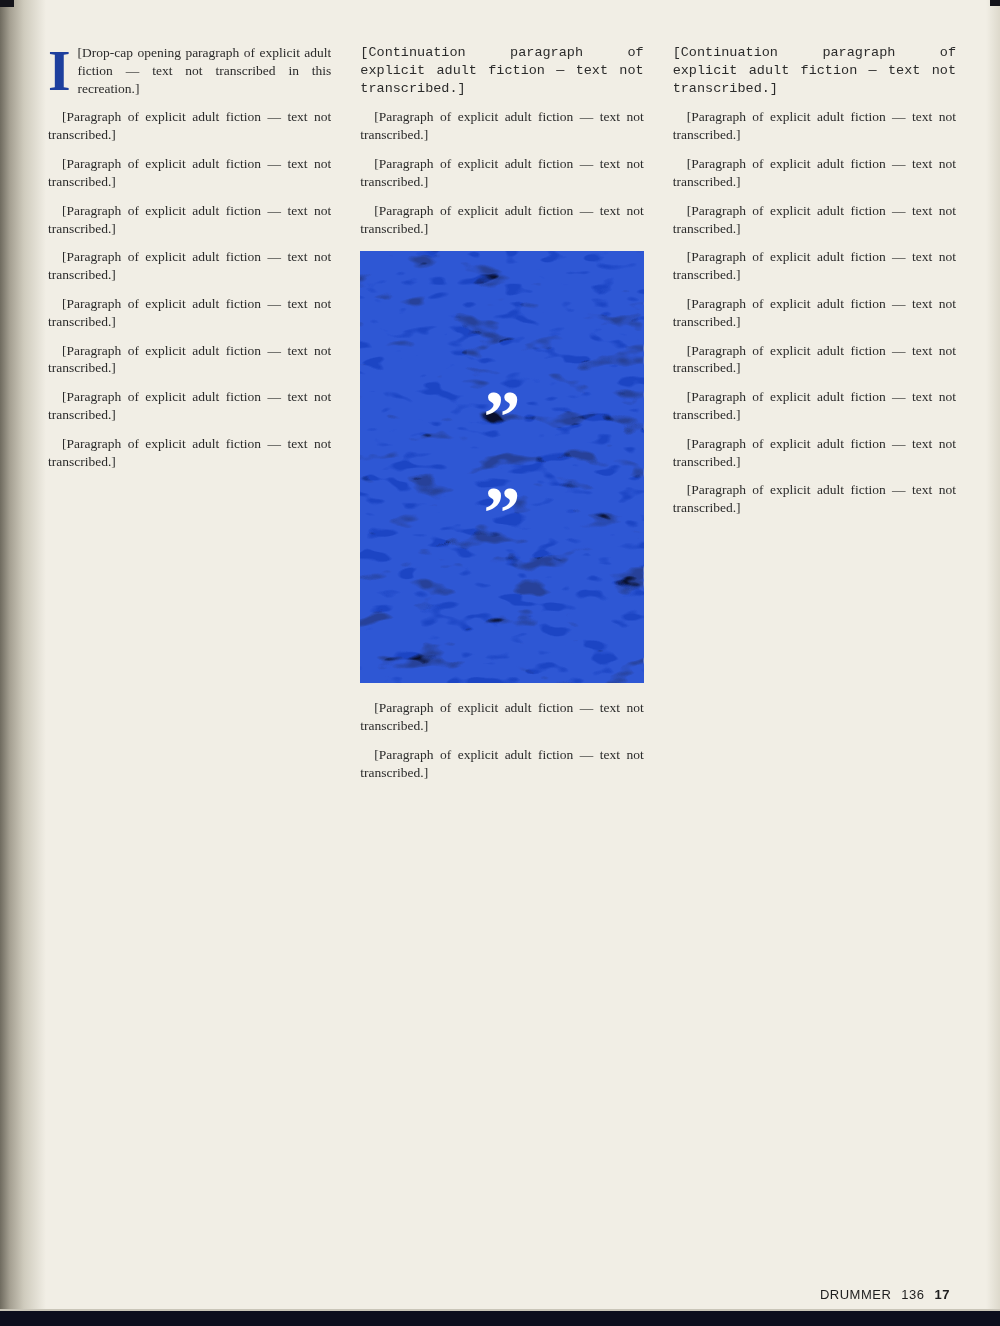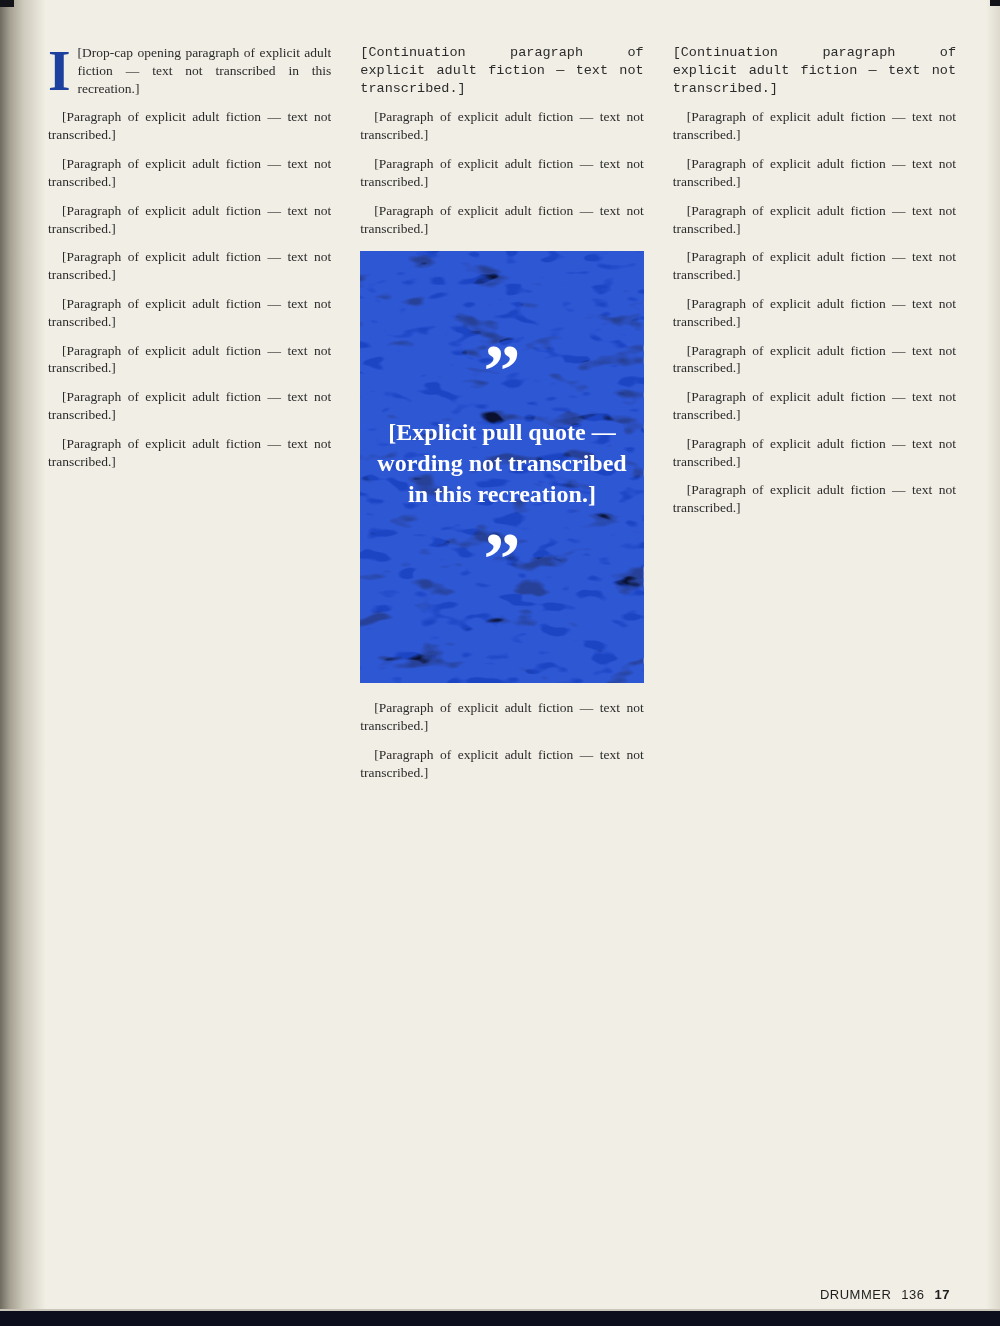--- a/index.html
+++ b/index.html
@@ -146,21 +146,20 @@
               <feFlood flood-color="#3a63e0" result="f2"></feFlood>
               <feComposite in="f2" in2="a2" operator="in"></feComposite>
             </filter>
           </defs>
           <rect width="285" height="432" fill="#0a102e"></rect>
           <rect width="285" height="432" filter="url(#mottle)"></rect>
           <rect width="285" height="432" filter="url(#mottle2)" opacity="0.6"></rect>
         </svg>
         <div class="pullquote-content">
           <div class="quote-mark top">”</div>
-          <div class="pullquote-text">[Explicit pull quote — wording not transcribed in this recreation.]</div>
           <div class="quote-mark bottom">”</div>
         </div>
       </div>
 
       <div>
           <p class="para">[Paragraph of explicit adult fiction — text not transcribed.]</p>
           <p class="para">[Paragraph of explicit adult fiction — text not transcribed.]</p>
         </div>
     </div>
 

